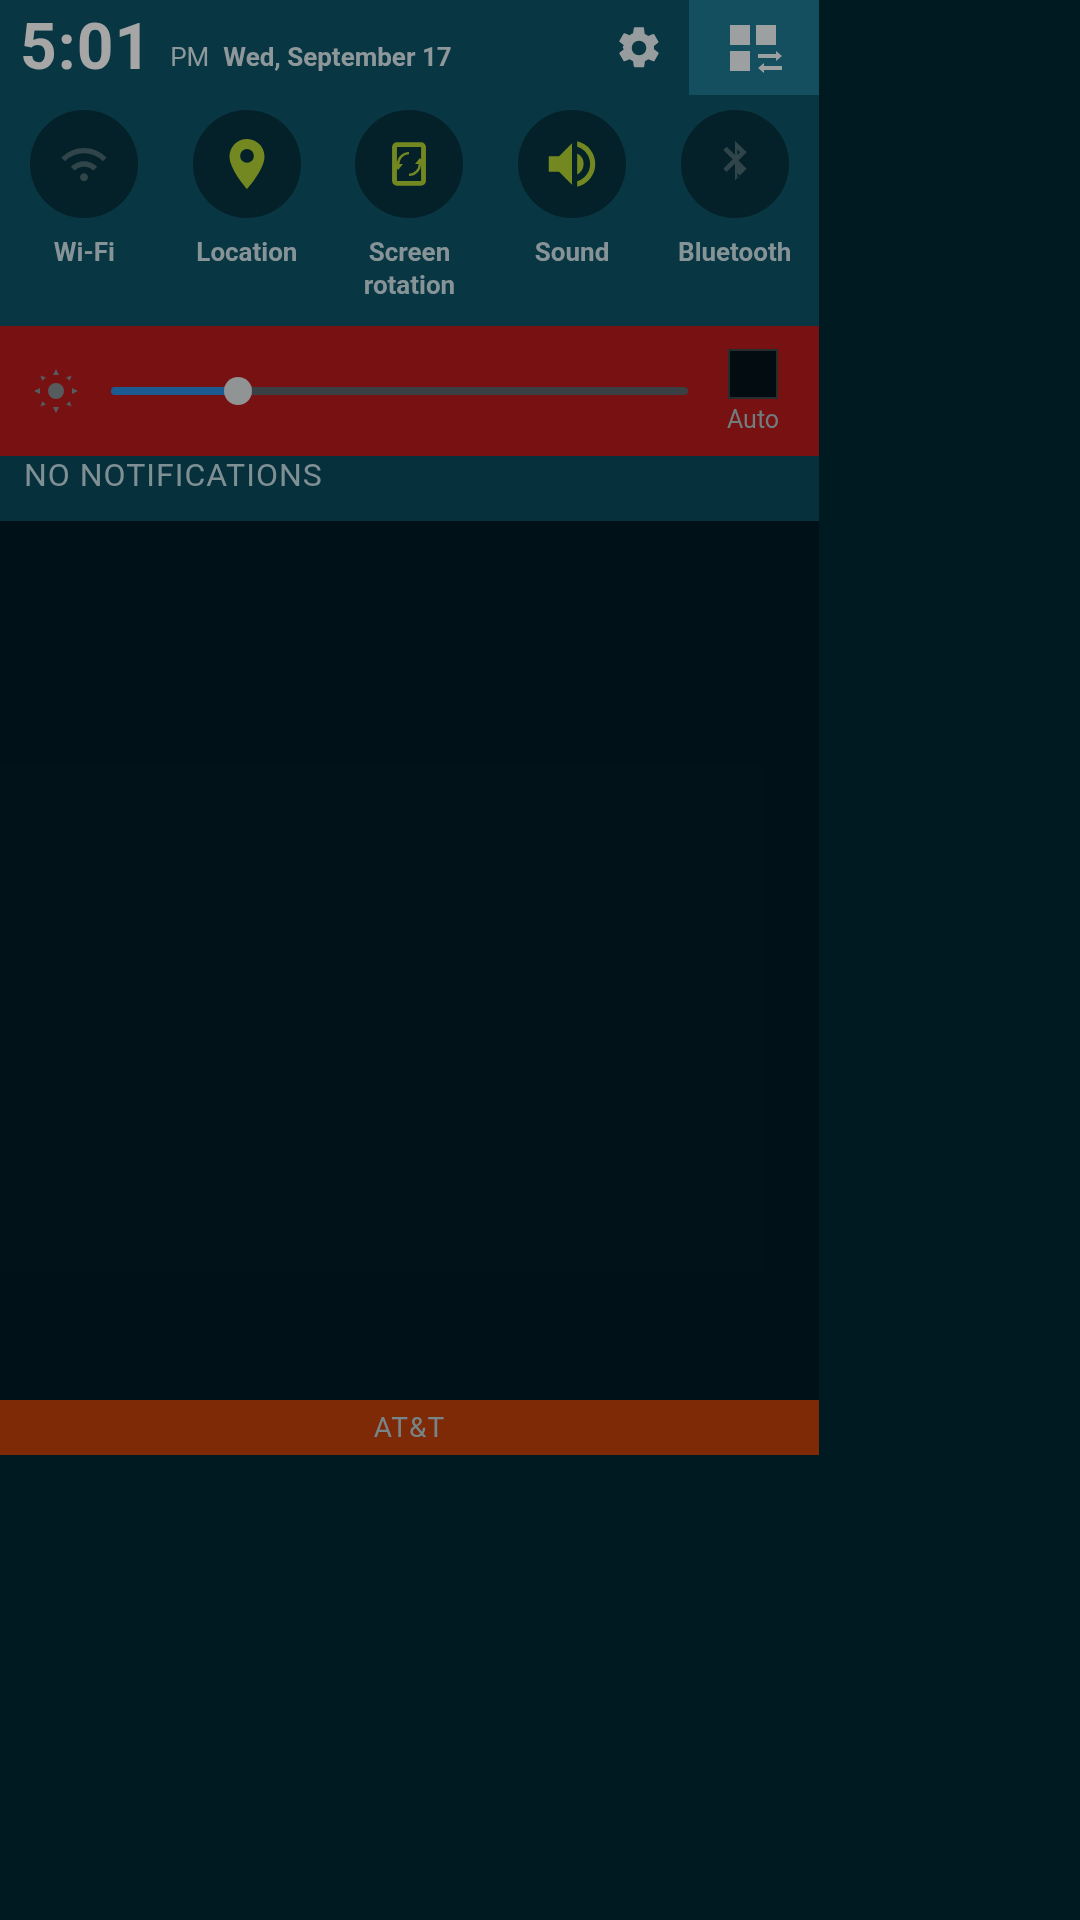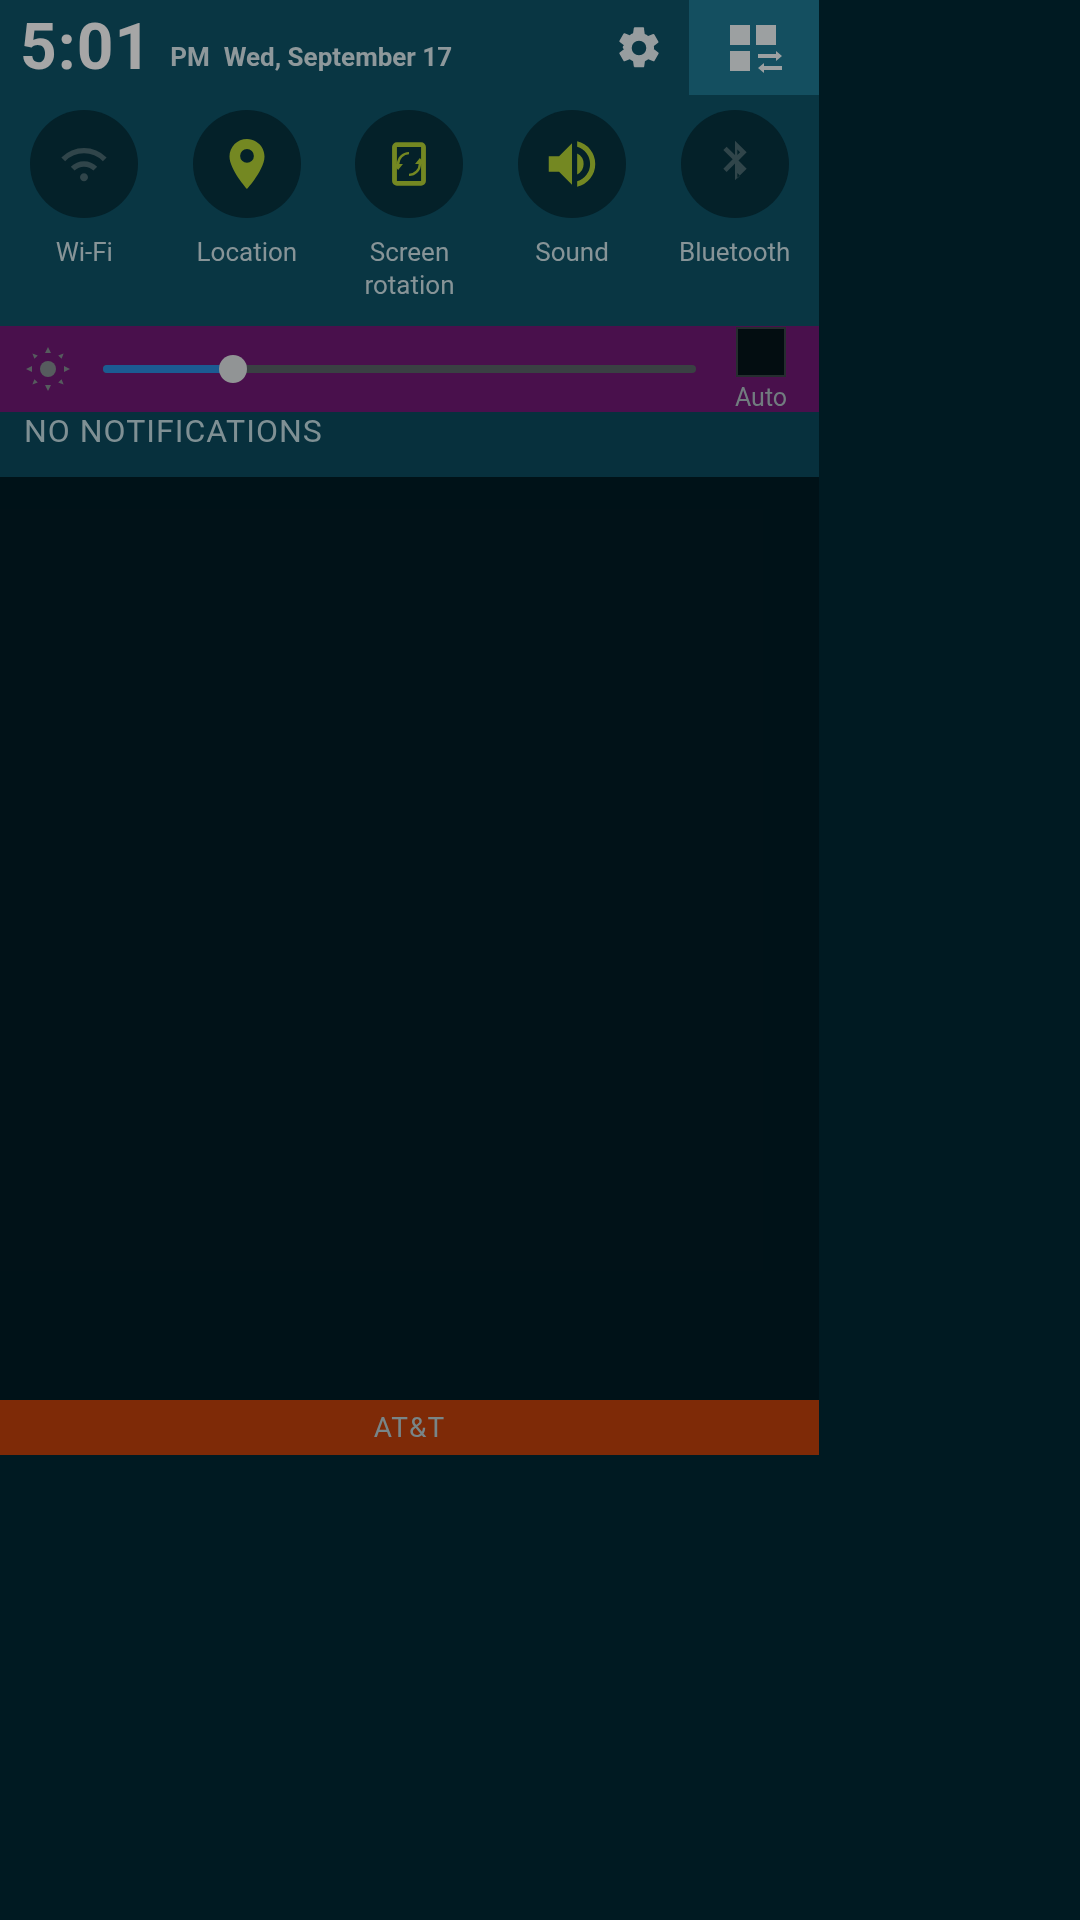--- a/index.html
+++ b/index.html
@@ -39,21 +39,20 @@
     font-size: 64px;
     font-weight: 700;
     color: #ffffff;
     letter-spacing: 1px;
   }
   .header .ampm {
     font-size: 26px;
     color: #dbeaee;
     margin-left: 18px;
     margin-top: 18px;
-    font-weight: bold;
   }
   .header .date {
     font-size: 26px;
     color: #dbeaee;
     margin-left: 14px;
     margin-top: 18px;
     font-weight: 700;
   }
   .header-spacer { flex: 1; }
   .header .settings-btn {
@@ -73,20 +72,21 @@
     justify-content: center;
   }
 
   
   .toggles {
     background: #0e5368;
     display: flex;
     justify-content: space-around;
     align-items: flex-start;
     padding: 15px 3px 25px 3px;
+    font-weight: bold;
   }
   .toggle {
     display: flex;
     flex-direction: column;
     align-items: center;
     width: 20%;
   }
   .toggle-circle {
     width: 108px;
     height: 108px;
@@ -99,25 +99,25 @@
   .toggle-label {
     margin-top: 18px;
     font-size: 26px;
     color: #d0e4e9;
     text-align: center;
     line-height: 1.25;
   }
 
   
   .brightness {
-    background: #701a75;
-    height: 86px;
-    display: flex;
-    align-items: center;
-    padding: 0 18px;
+    background: #b91c1c;
+    height: 130px;
+    display: flex;
+    align-items: center;
+    padding: 0 26px;
     position: relative;
   }
   .brightness .brightness-icon {
     width: 60px;
     display:flex; align-items:center; justify-content:center;
   }
   .slider-wrap {
     flex: 1;
     margin: 0 25px;
     position: relative;

